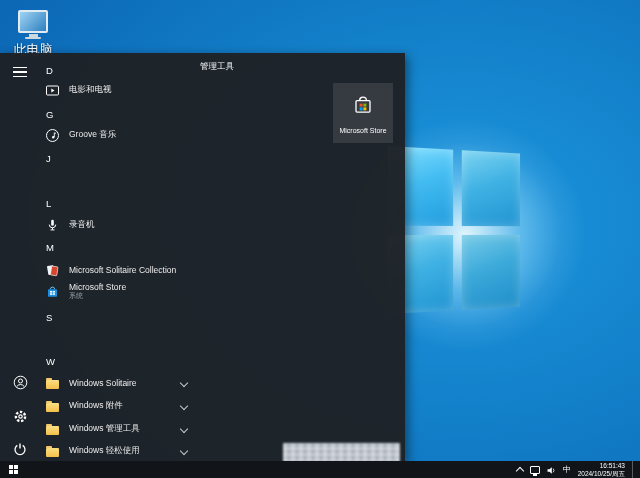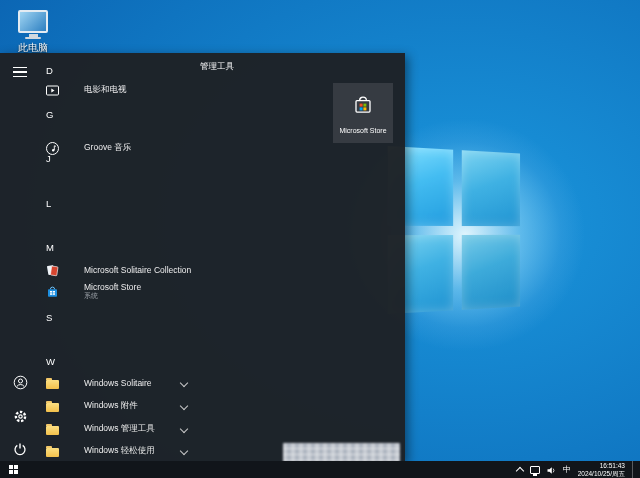--- a/index.html
+++ b/index.html
@@ -20,34 +20,34 @@
     box-shadow:inset 0 0 12px rgba(255,255,255,.28);}
   .pane:nth-child(1){filter:brightness(1.06);}
   .pane:nth-child(4){filter:brightness(.96);}
 
   
   .desk-icon{position:absolute;left:6px;top:10px;width:54px;text-align:center;z-index:5;}
   .monitor{width:26px;height:19px;margin:0 auto;border:2px solid #e3ebf2;border-radius:2px;
     background:linear-gradient(135deg,#9fd4f2,#2d7fc1);}
   .monitor-stand{width:9px;height:3px;background:#cfd8df;margin:1px auto 0;}
   .monitor-base{width:16px;height:2px;background:#cfd8df;margin:0 auto;border-radius:1px;}
-  .desk-icon .lbl{display:block;margin-top:2px;font-size:10px;color:#fff;
+  .desk-icon .lbl{display:block;margin-top:2px;font-size:13px;color:#fff;
     text-shadow:0 1px 2px rgba(0,0,0,.85);}
 
   
   .start-menu{position:absolute;left:0;top:53px;width:405px;height:409px;z-index:20;
     background:rgba(30,33,37,.97);box-shadow:3px 3px 10px rgba(0,0,0,.45);}
   .rail{position:absolute;left:0;top:0;width:40px;height:100%;}
   .rail-btn{position:absolute;left:0;width:40px;height:26px;display:flex;align-items:center;justify-content:center;cursor:pointer;}
   .hamburger{width:14px;display:flex;flex-direction:column;gap:3px;}
   .hamburger i{display:block;height:1.6px;background:#fff;}
 
   .letter-row{position:absolute;left:40px;width:160px;height:22px;display:flex;align-items:center;
     padding-left:6px;color:#fff;font-size:9.5px;box-sizing:border-box;}
-  .app-row{position:absolute;left:40px;width:160px;height:22px;display:flex;align-items:center;gap:24px;
+  .app-row{position:absolute;left:40px;width:160px;height:22px;display:flex;align-items:center;gap:9px;
     padding-left:5px;color:#ededed;font-size:8.5px;box-sizing:border-box;}
   .app-row.two{height:26px;}
   .lines{display:flex;flex-direction:column;line-height:10px;}
   .lines .sub{font-size:7px;color:#9aa0a6;line-height:8px;}
   .icon16{width:15px;height:15px;flex:none;display:flex;align-items:center;justify-content:center;}
   .chev{margin-left:auto;margin-right:13px;width:5px;height:5px;flex:none;
     border-right:1.2px solid #c9c9c9;border-bottom:1.2px solid #c9c9c9;transform:rotate(45deg);}
   .folder{width:13px;height:9px;border-radius:1px;position:relative;margin-top:3px;
     background:linear-gradient(180deg,#fbdf82,#f3c04b);}
   .folder::before{content:"";position:absolute;top:-2px;left:0;width:6px;height:2px;
@@ -151,41 +151,52 @@
           <path d="M6.3 5.5l3.2 2-3.2 2z" fill="#fff"></path>
         </svg>
     </span>
     <span>电影和电视</span>
   </div>
 
   <div class="letter-row" style="top:50px">
       <span>G</span>
     </div>
 
-  <div class="app-row" style="top:84px">
+  <div class="app-row" style="top:71px">
     <span class="icon16">
       <svg width="15" height="15" viewBox="0 0 15 15">
           <circle cx="7.5" cy="7.5" r="6" stroke="#fff" stroke-width="1" fill="none"></circle>
           <path d="M9.3 4.8v4.2" stroke="#fff" stroke-width="0.9"></path>
           <path d="M9.3 4.8l1.7.5" stroke="#fff" stroke-width="0.9"></path>
           <circle cx="8.2" cy="9.2" r="1.2" fill="#fff"></circle>
         </svg>
     </span>
     <span>Groove 音乐</span>
   </div>
 
   <div class="letter-row" style="top:94px">
       <span>J</span>
     </div>
 
 
   <div class="letter-row" style="top:139px">
       <span>L</span>
     </div>
 
+  <div class="app-row" style="top:161px">
+    <span class="icon16">
+      <svg width="15" height="15" viewBox="0 0 15 15">
+          <rect x="6.2" y="1.8" width="2.6" height="6" rx="1.3" fill="#fff"></rect>
+          <path d="M4.3 6.6a3.2 3.2 0 0 0 6.4 0" stroke="#fff" stroke-width="1" fill="none"></path>
+          <path d="M7.5 9.8v1.8" stroke="#fff" stroke-width="1"></path>
+          <path d="M5.5 11.9h4" stroke="#fff" stroke-width="1"></path>
+        </svg>
+    </span>
+    <span>录音机</span>
+  </div>
 
   <div class="letter-row" style="top:183px">
       <span>M</span>
     </div>
 
   <div class="app-row" style="top:206px">
     <span class="icon16">
       <svg width="15" height="15" viewBox="0 0 15 15">
           <rect x="2.6" y="2.6" width="6.4" height="9" rx="0.8" fill="#eef3f7" transform="rotate(-10 5.8 7)"></rect>
           <rect x="6" y="3.4" width="6.4" height="9" rx="0.8" fill="#d6452f" stroke="#fff" stroke-width="0.6" transform="rotate(8 9 8)"></rect>

